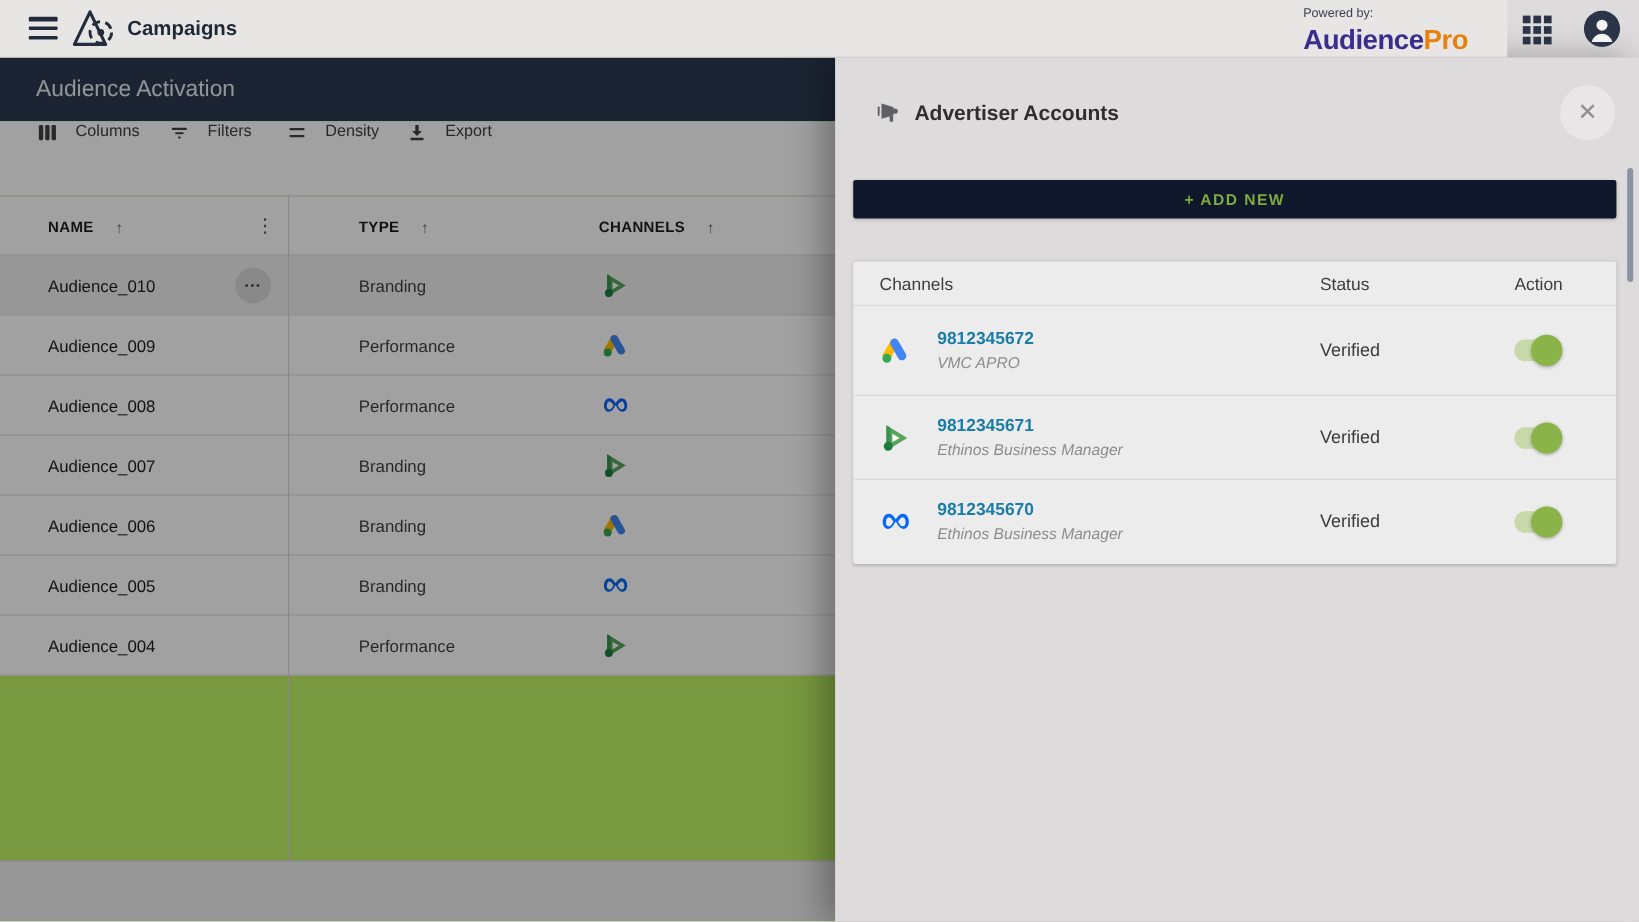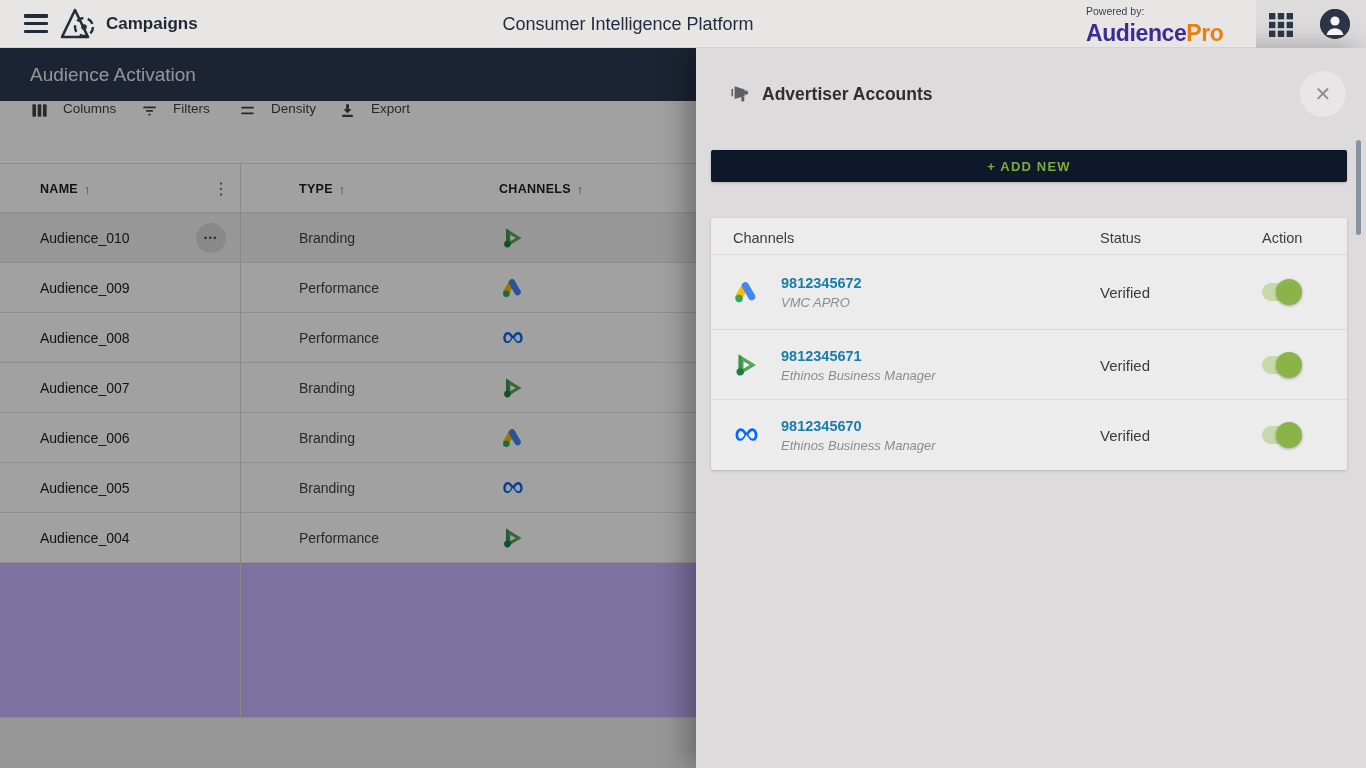--- a/index.html
+++ b/index.html
@@ -21,33 +21,33 @@
                line-height:48px; font-size:18px; font-weight:500; color:#232d3d; white-space:nowrap; }
   .brand { position:absolute; left:1086px; top:5px; }
   .powered { font-size:10.5px; color:#39424f; margin-bottom:5px; }
   .brandname { font-size:23px; font-weight:800; letter-spacing:-0.4px; line-height:22px; }
   .b1 { color:#3b2d8f; } .b2 { color:#e8800d; }
   .apps { position:absolute; left:1268px; top:12px; cursor:pointer; }
   .avatar { position:absolute; left:1320px; top:9px; width:30px; height:30px; border-radius:50%;
             background:#2b3547; overflow:hidden; cursor:pointer; }
 
   
-  .main { position:absolute; left:0; top:48px; width:696px; height:720px; background:#c4b5fd; }
+  .main { position:absolute; left:0; top:48px; width:696px; height:720px; background:#bef264; }
   .band { position:absolute; left:0; top:0; width:696px; height:53px; background:#2d3a52; }
   .band h1 { position:absolute; left:30px; top:0; height:53px; line-height:53px;
              font-size:19px; font-weight:400; color:#e9ebee; }
   .toolbar { position:absolute; left:0; top:53px; width:696px; height:62px; background:#fff; }
   .tbtn { position:absolute; top:0; height:62px; display:flex; align-items:flex-start; gap:14px;
           background:none; border:none; cursor:pointer; font-family:inherit;
           font-size:13.5px; font-weight:500; color:#3f3f3f; }
   .tbtn svg { display:block; }
 
   .ghead { position:absolute; left:0; top:115px; width:696px; height:50px; background:#fff;
            border-top:1px solid #e0e0e0; border-bottom:1px solid #e0e0e0; }
-  .hcell { position:absolute; top:0; height:50px; display:flex; align-items:center; gap:6px;
+  .hcell { position:absolute; top:0; height:50px; display:flex; align-items:center; gap:18px;
            font-size:12.5px; font-weight:700; color:#1d1d1d; letter-spacing:0.3px; cursor:pointer; }
   .sort { font-size:13px; color:#6b6b6b; font-weight:400; }
   .colmenu { position:absolute; left:213px; top:0; height:50px; line-height:50px;
              font-size:16px; color:#555; cursor:pointer; }
 
   .rows { position:absolute; left:0; top:165px; width:696px; }
   .row { position:relative; width:696px; height:50px; border-bottom:1px solid #e3e3e3;
          background:#fff; cursor:pointer; }
   .row.first { background:#f0f0f0; }
   .c-name { position:absolute; left:40px; top:0; height:50px; line-height:50px;
@@ -128,21 +128,20 @@
       <span></span>
         <span></span>
         <span></span>
     </button>
     <svg class="logo" width="46" height="36" viewBox="0 0 46 36">
       <path d="M17 4 L4 31 H30 Z" fill="none" stroke="#232d3c" stroke-width="2.6" stroke-linejoin="round"></path>
       <circle cx="26" cy="21" r="9" fill="none" stroke="#232d3c" stroke-width="2.4" stroke-dasharray="7 4.5"></circle>
       <circle cx="26" cy="21" r="2.8" fill="#232d3c"></circle>
     </svg>
     <div class="nav-label">Campaigns</div>
-    <div class="app-title">Consumer Intelligence Platform</div>
     <div class="brand">
       <div class="powered">Powered by:</div>
       <div class="brandname">
         <span class="b1">Audience</span><span class="b2">Pro</span>
       </div>
     </div>
     <svg class="apps" width="26" height="26" viewBox="0 0 26 26">
       <g fill="#2b3547">
         <rect x="1" y="1" width="6.4" height="6.4"></rect>
           <rect x="9.8" y="1" width="6.4" height="6.4"></rect>

